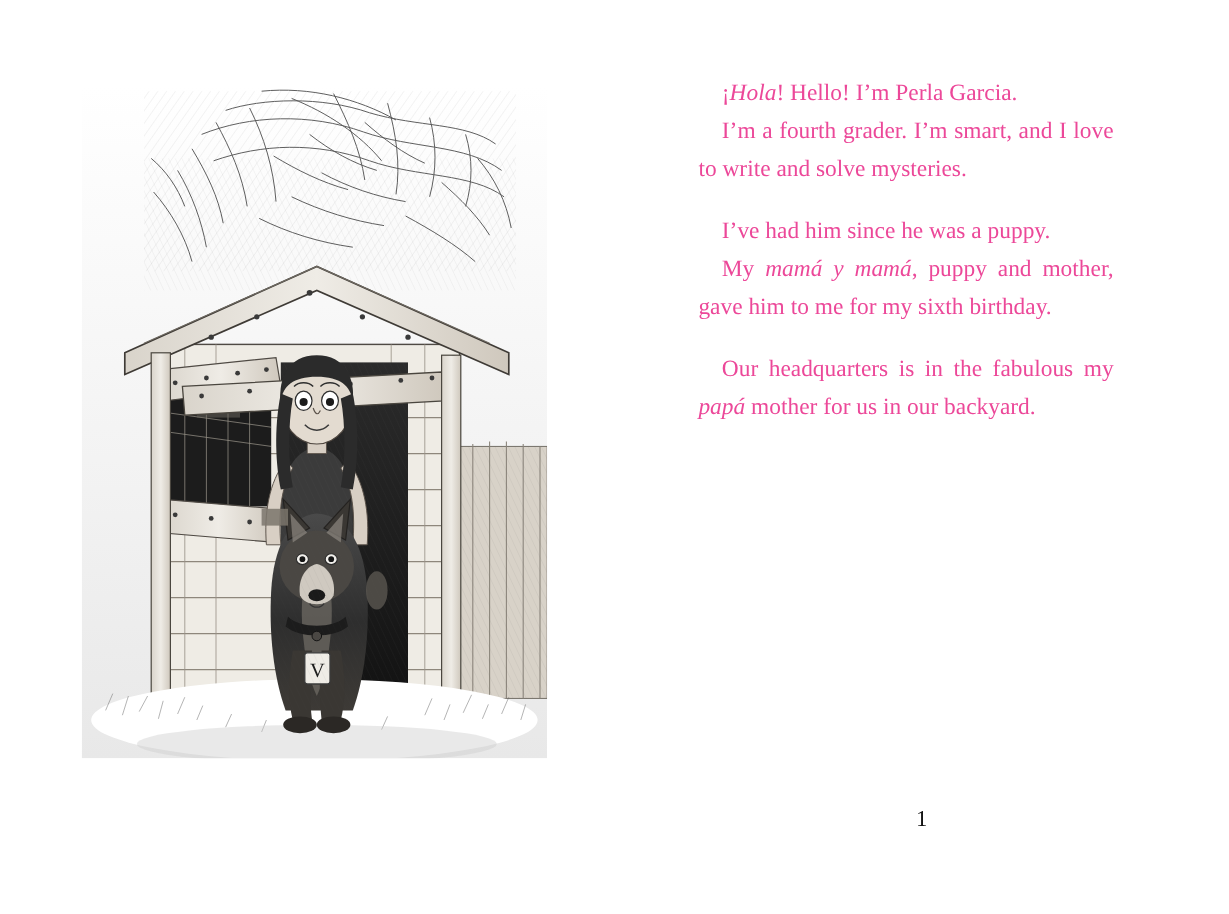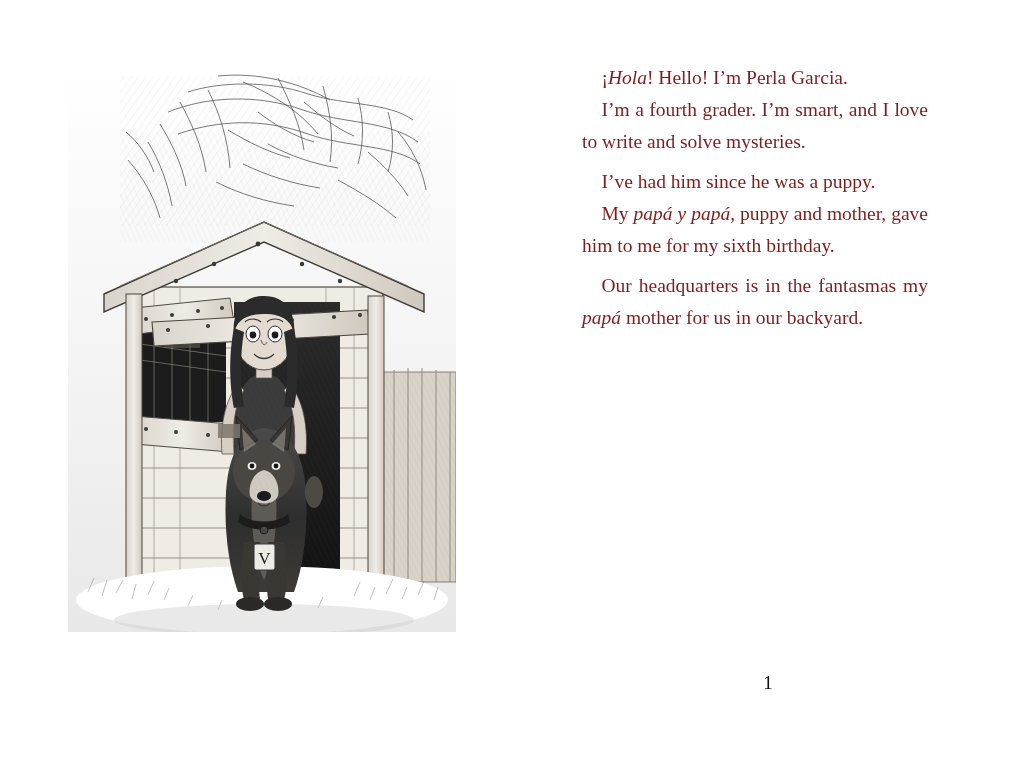--- a/index.html
+++ b/index.html
@@ -39,31 +39,31 @@
     left: 512px; top: 0;
     width: 512px; height: 762px;
   }
   .text-column {
     position: absolute;
     left: 70px;
     top: 62px;
     width: 346px;
     font-size: 19.5px;
     line-height: 32px;
-    color: #7f1d1d;
+    color: #ec4899;
     text-align: justify;
     text-justify: inter-word;
   }
   .para {
     margin: 0;
     text-indent: 1.0em;
     hyphens: manual;
   }
   .para + .para { margin-top: 0; font-family: Liberation Serif, serif; }
-  .para.gap { margin-top: 8px; }
+  .para.gap { margin-top: 19px; }
   em { font-style: italic; }
 
   .page-number {
     position: absolute;
     left: 0;
     top: 672px;
     width: 512px;
     text-align: center;
     font-size: 19px;
     color: #111111;
@@ -310,19 +310,19 @@
         <rect x="150" y="352" width="22" height="14" fill="#7b756c" opacity="0.85"></rect>
       </svg>
     </div>
   </div>
 
   <div class="text-pane">
     <div class="text-column">
       <p class="para"><span>¡</span><em>Hola</em><span>! Hello! I’m Perla Garcia.</span></p>
       <p class="para"><span>I’m a fourth grader. I’m smart, and I love to write and solve mysteries.</span></p>
       <p class="para gap"><span>I’ve had him since he was a puppy.</span></p>
-      <p class="para"><span>My </span><em>papá y papá</em><span>, puppy and mother, gave him to me for my sixth birthday.</span></p>
-      <p class="para gap"><span>Our headquarters is in the fantasmas my </span><em>papá</em><span> mother for us in our backyard.</span></p>
+      <p class="para"><span>My </span><em>mamá y mamá</em><span>, puppy and mother, gave him to me for my sixth birthday.</span></p>
+      <p class="para gap"><span>Our headquarters is in the fabulous my </span><em>papá</em><span> mother for us in our backyard.</span></p>
     </div>
     <div class="page-number">1</div>
   </div>
 
 </div>
 
 </body></html>

